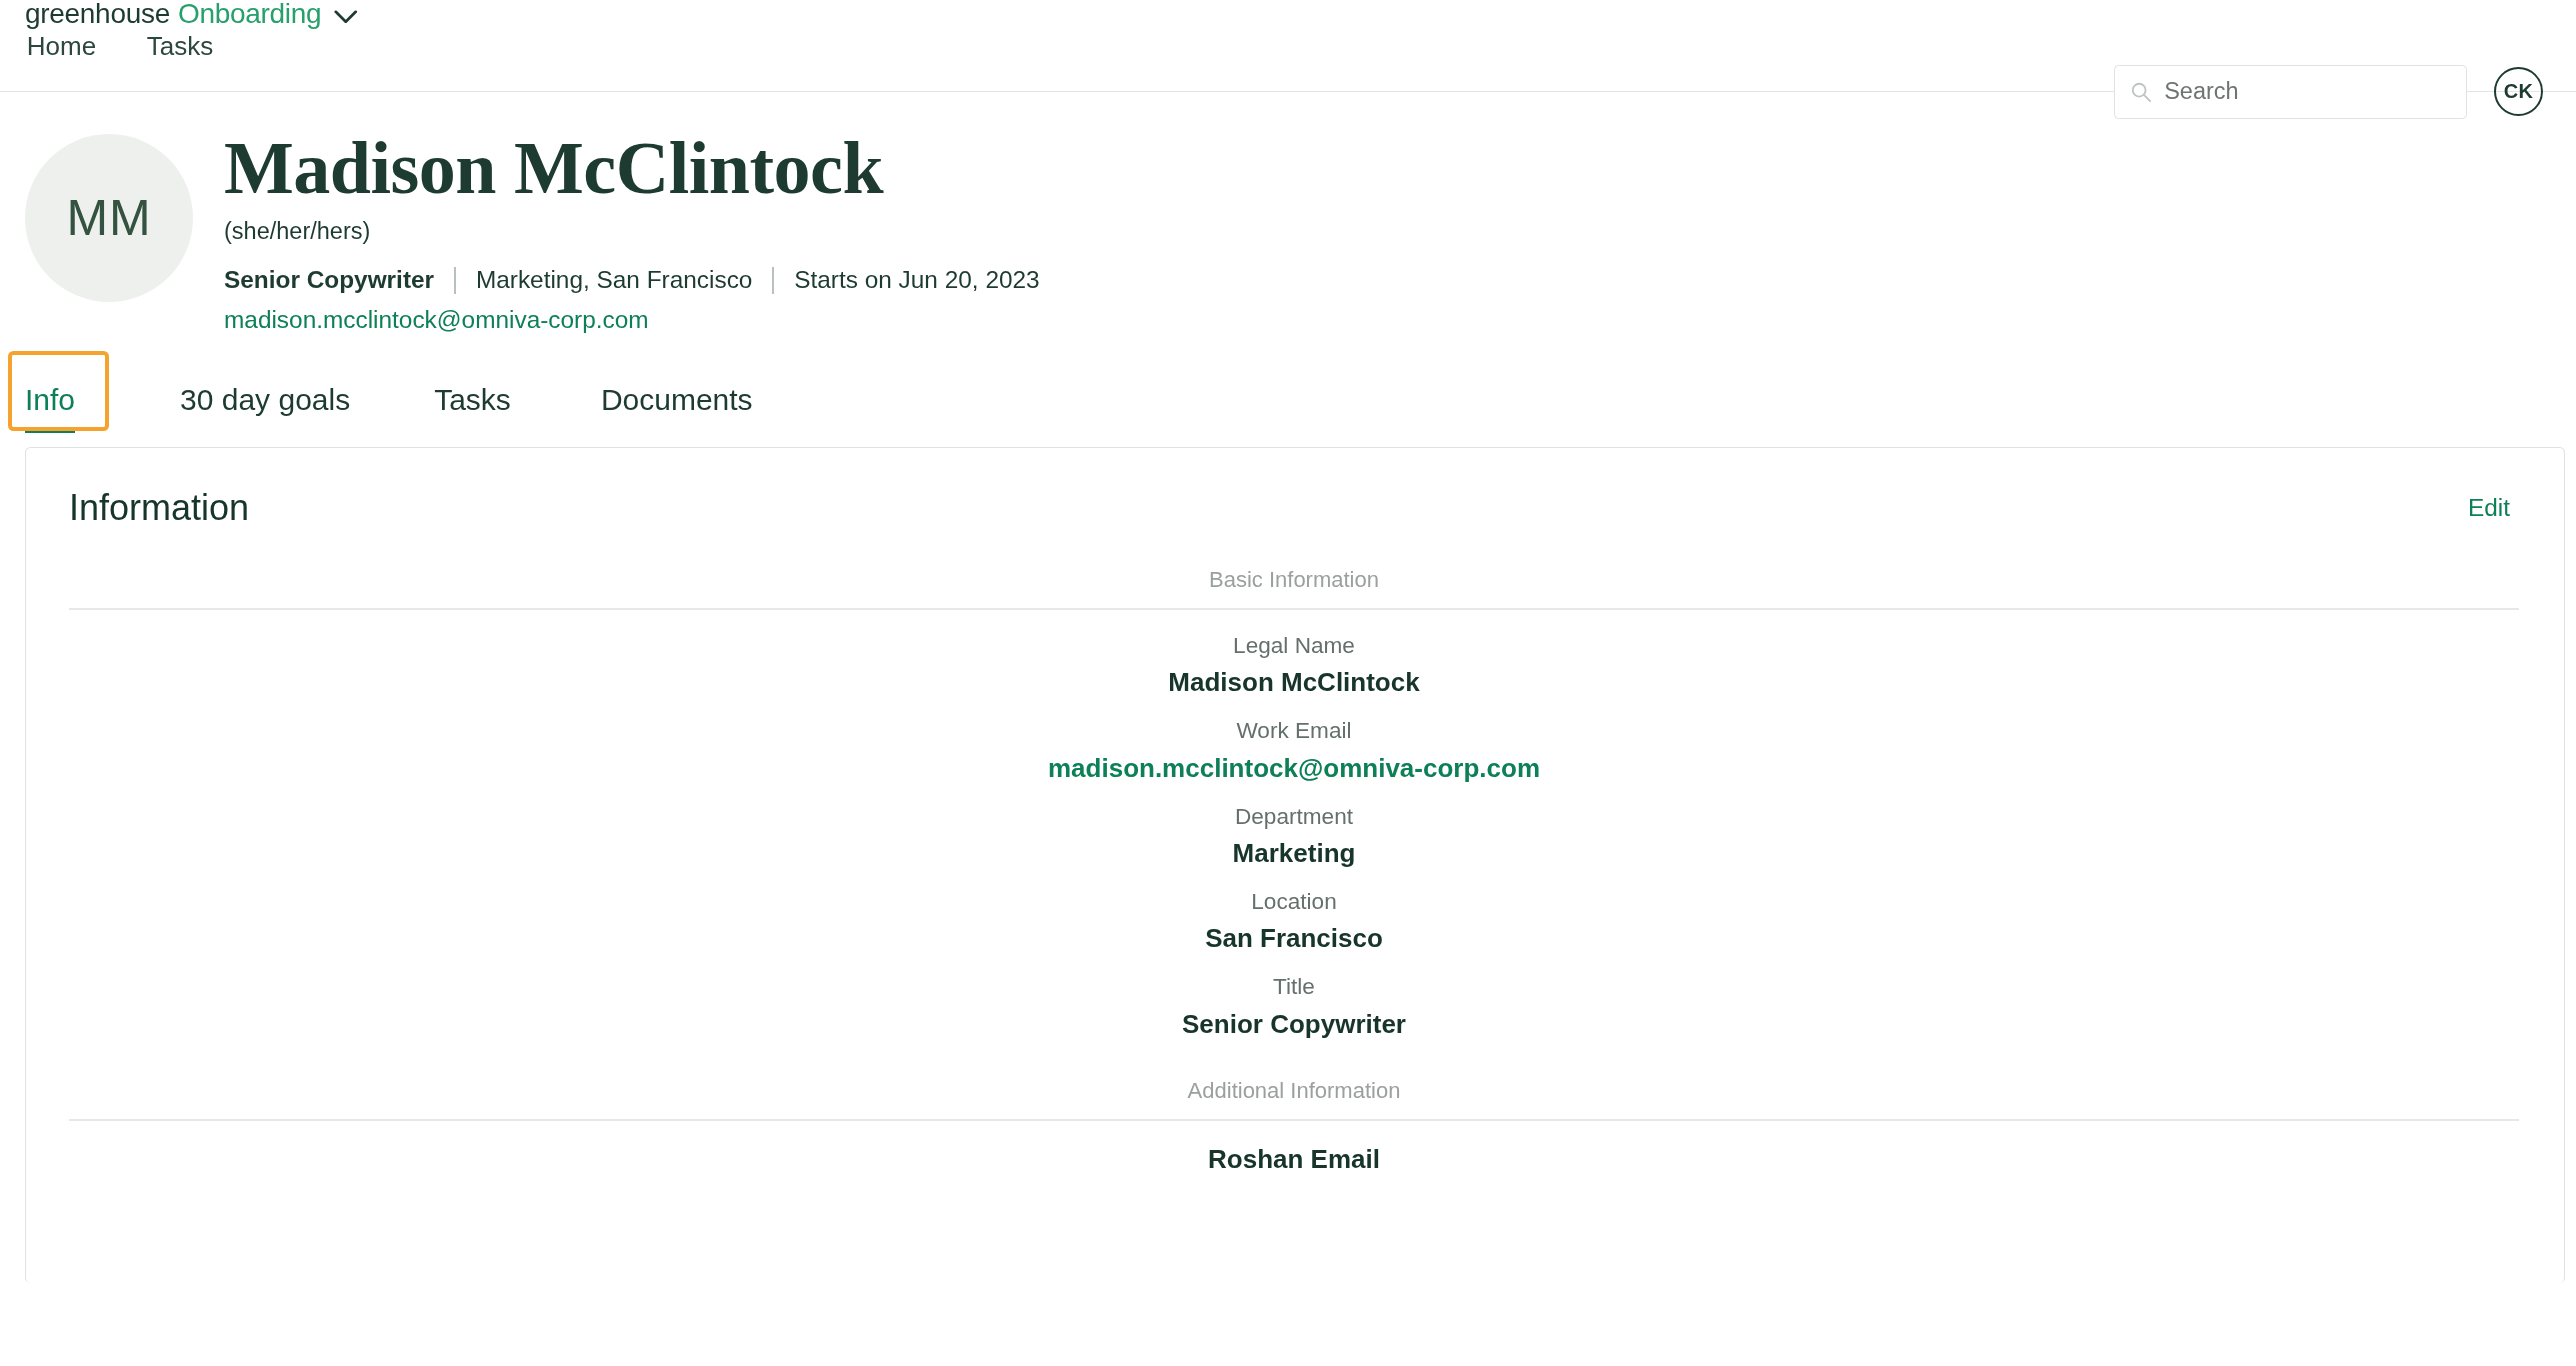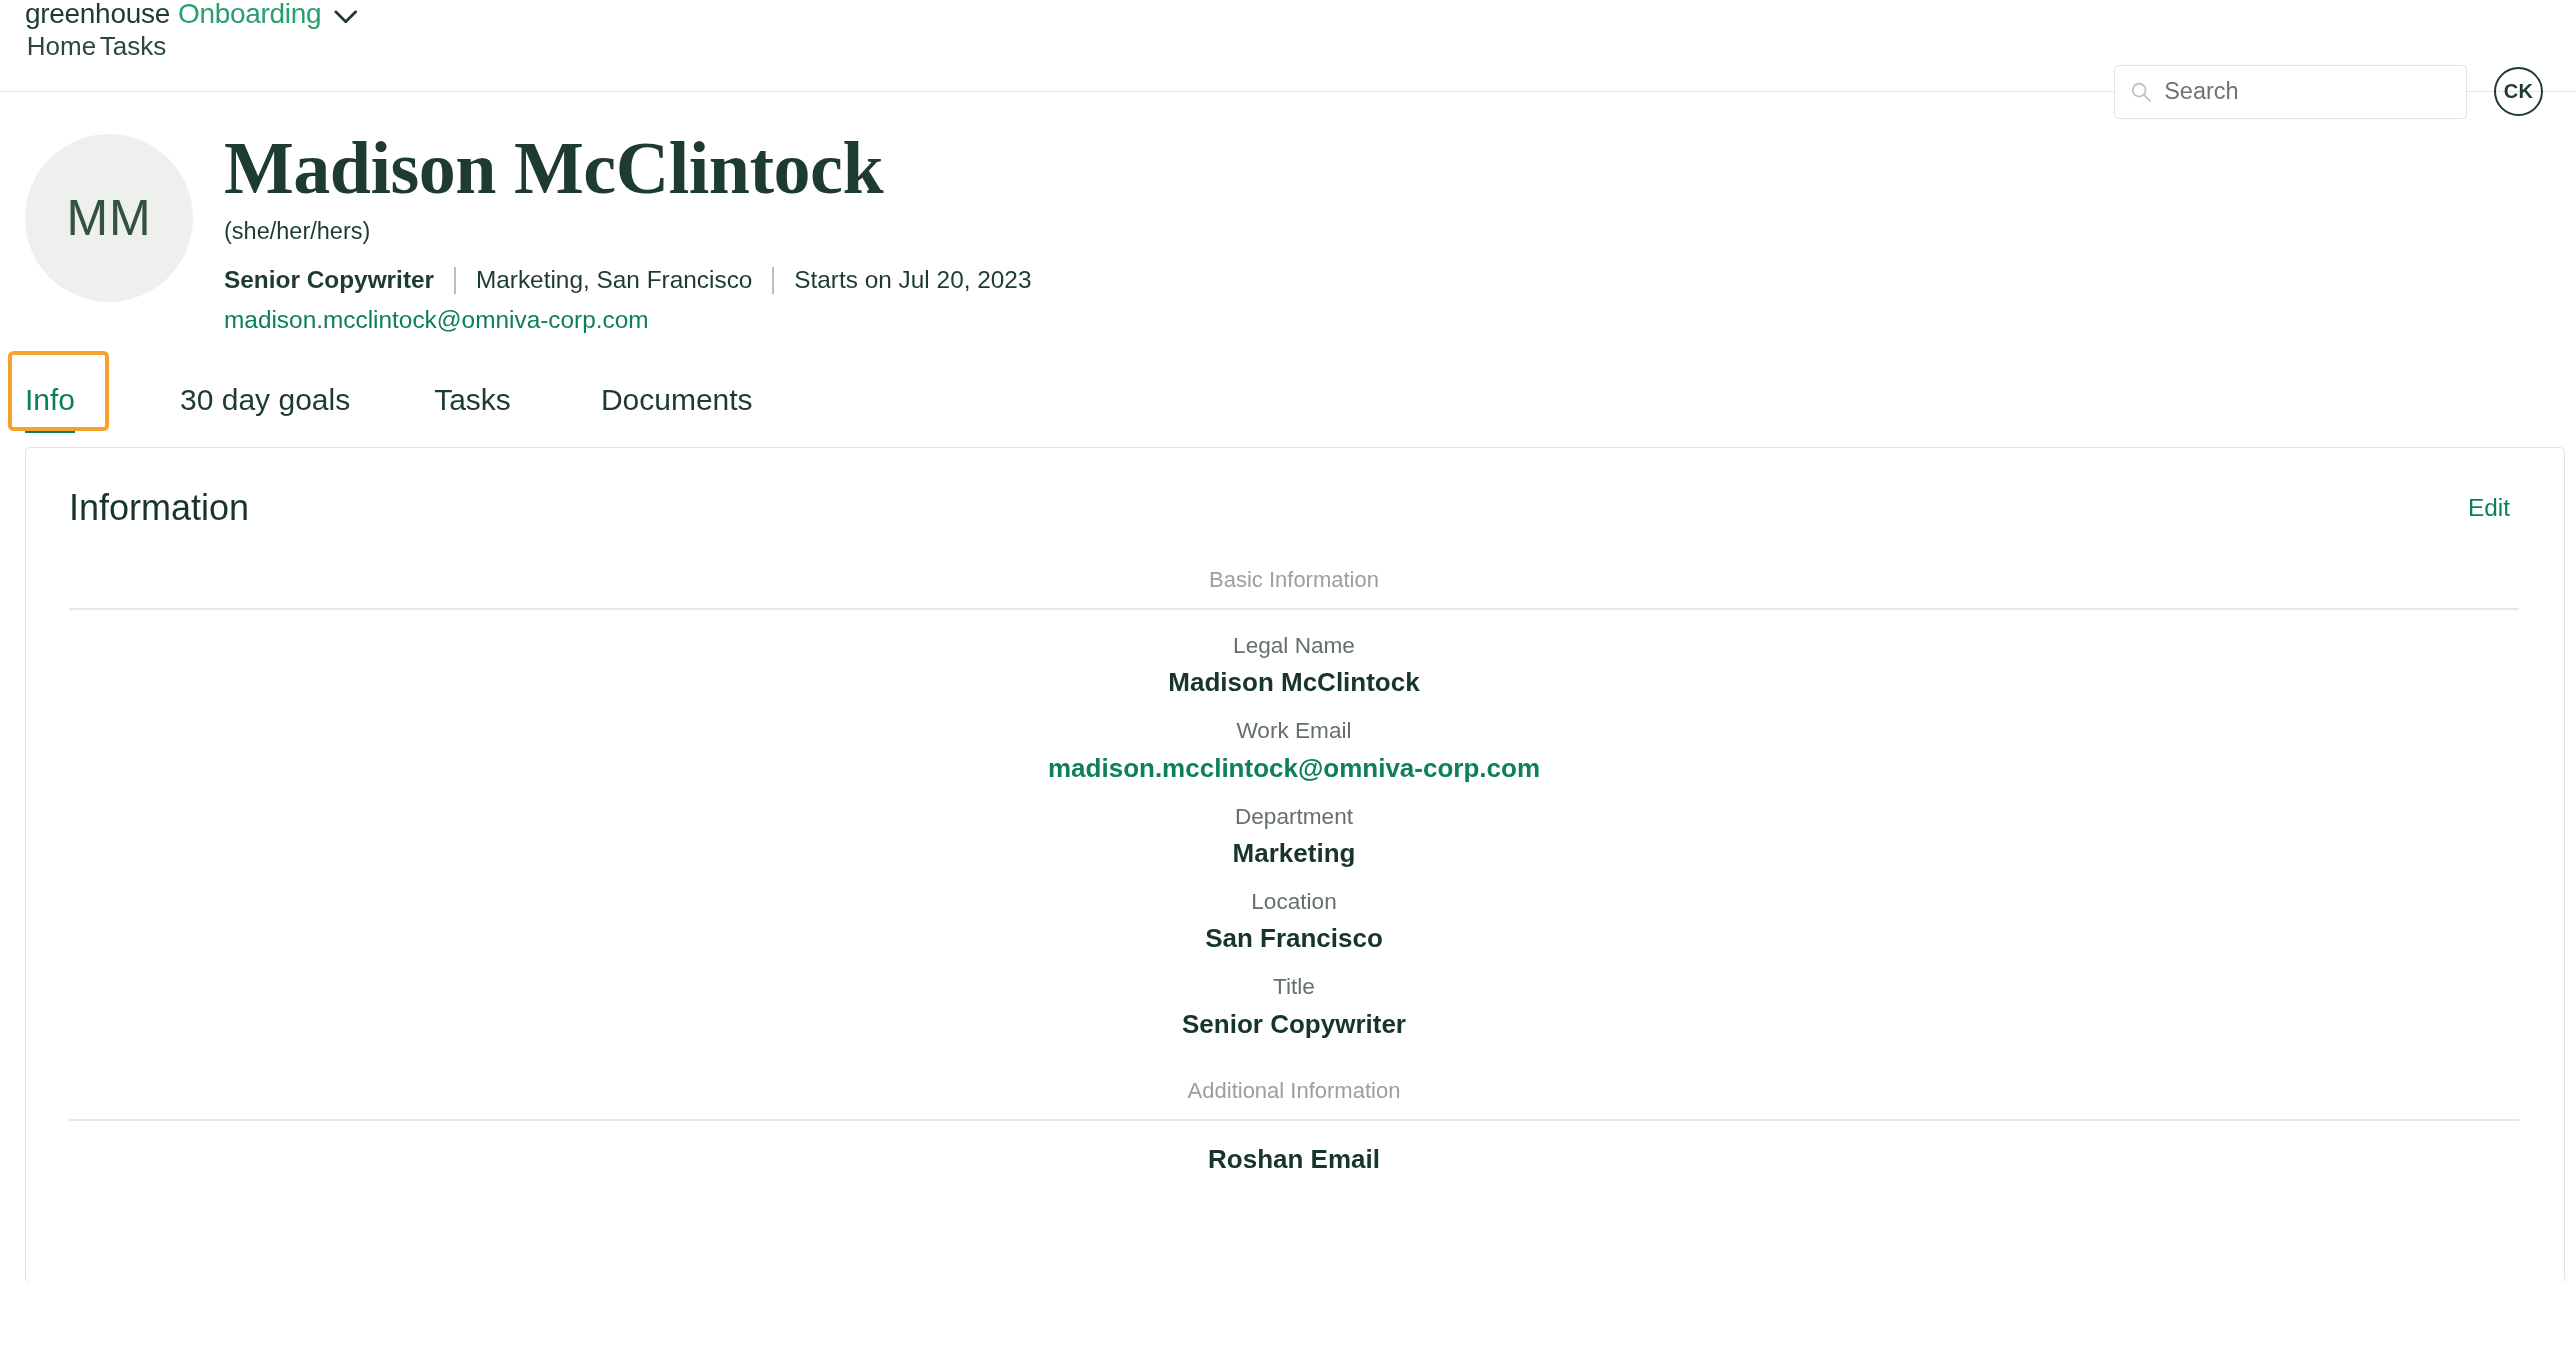--- a/index.html
+++ b/index.html
@@ -39,21 +39,21 @@
   .brand-ob { color: #27a06c; }
   .chev {
     width: 23.5px;
     height: 13.6px;
     display: inline-block;
     position: relative;
     top: 2.7px;
   }
   .chev svg { display: block; }
 
-  .navlinks { display: flex; align-items: center; }
+  .navlinks { display: flex; align-items: center; gap: 47px; }
   .navlink {
     font-size: 26px;
     color: #2c473b;
     text-decoration: none;
     line-height: 1;
     padding: 5.4px 1.8px;
   }
 
   .topright {
     margin-left: auto;
@@ -285,21 +285,21 @@
 
   <div class="pinfo">
     <h1 class="pname">Madison McClintock</h1>
     <div class="pronouns">(she/her/hers)</div>
 
     <div class="metaline">
       <span class="meta-strong">Senior Copywriter</span>
       <span class="meta-sep"></span>
       <span>Marketing, San Francisco</span>
       <span class="meta-sep"></span>
-      <span>Starts on Jul 20, 2023</span>
+      <span>Starts on Jun 20, 2023</span>
     </div>
 
     <a class="pemail" href="#">madison.mcclintock@omniva-corp.com</a>
   </div>
 </div>
 
 <div class="tabs">
   <a class="tab active" href="#">Info</a>
   <span class="tab-sp1"></span>
   <a class="tab" href="#">30 day goals</a>

